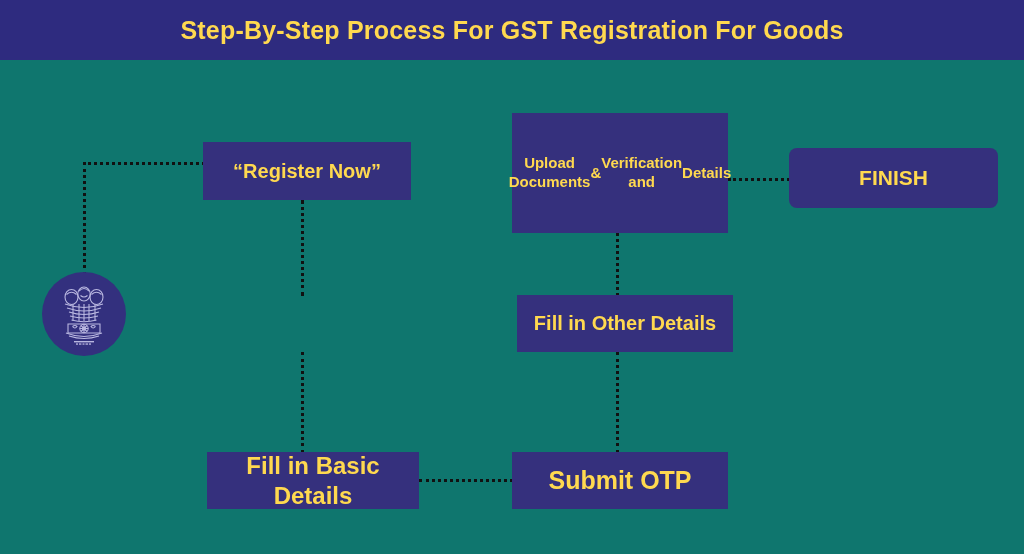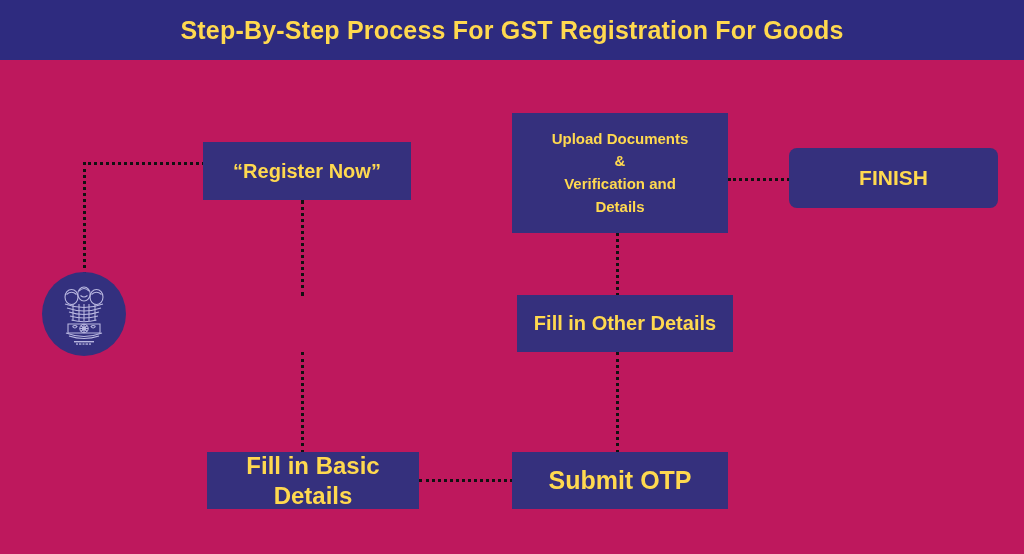--- a/index.html
+++ b/index.html
@@ -10,21 +10,21 @@
     width: 1024px;
     height: 554px;
     background: #ffffff;
     font-family: "Liberation Sans", sans-serif;
     overflow: hidden;
   }
   #stage {
     position: relative;
     width: 1024px;
     height: 554px;
-    background: #be185d;
+    background: #0f766e;
   }
 
   
   .header-bar {
     position: absolute;
     left: 0;
     top: 0;
     width: 1024px;
     height: 60px;
     background: #2e2b7f;
@@ -75,21 +75,21 @@
     box-sizing: border-box;
     line-height: 1.25;
   }
   .node .line { display: block; }
 
   #node-register-now  { left: 203px; top: 142px; width: 208px; height: 58px; font-size: 20px; }
   #node-new-reg       { left: 207px; top: 295px; width: 212px; height: 57px; font-size: 22px; }
   #node-basic-details { left: 207px; top: 452px; width: 212px; height: 57px; font-size: 24px; }
   #node-submit-otp    { left: 512px; top: 452px; width: 216px; height: 57px; font-size: 25px; }
   #node-other-details { left: 517px; top: 295px; width: 216px; height: 57px; font-size: 20px; }
-  #node-upload        { left: 512px; top: 113px; width: 216px; height: 120px; font-size: 15px; flex-direction: column; }
+  #node-upload        { left: 512px; top: 113px; width: 216px; height: 120px; font-size: 15px; flex-direction: row; }
   #node-upload .line  { margin: 2px 0; }
   #node-finish        { left: 789px; top: 148px; width: 209px; height: 60px; font-size: 21px; border-radius: 8px; }
 
   
   .conn-h {
     position: absolute;
     height: 0;
     border-top: 3px dotted #111111;
   }
   .conn-v {

